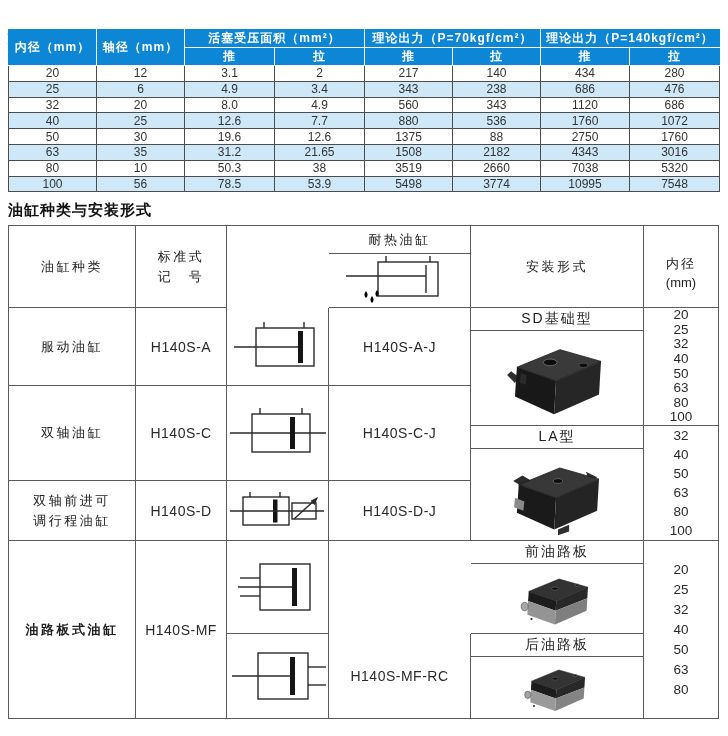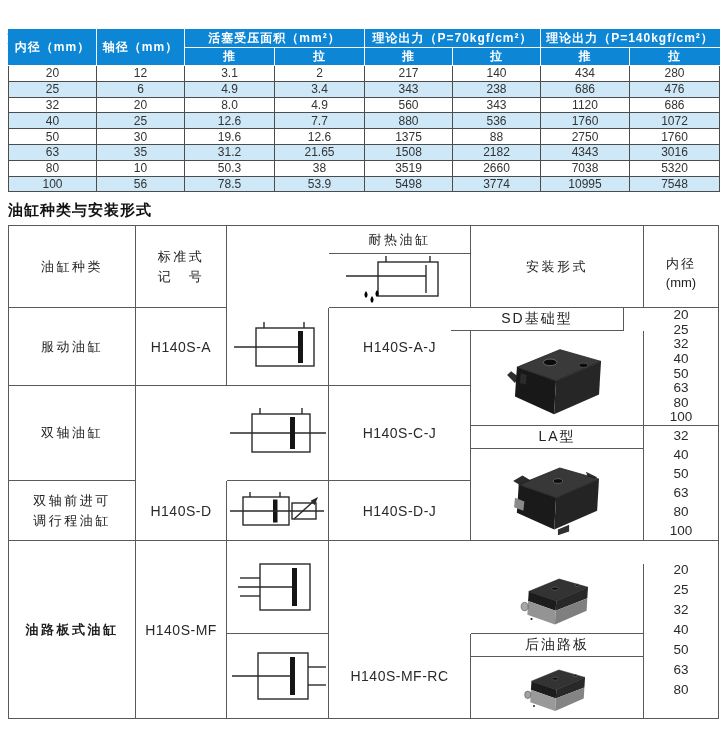--- a/index.html
+++ b/index.html
@@ -204,20 +204,21 @@
       <line class="diag" x1="36" y1="11" x2="36" y2="17"></line>
       <line class="diag" x1="76" y1="11" x2="76" y2="17"></line>
       <rect class="diag" x="28" y="17" width="58" height="38"></rect>
       <line class="diag" x1="6" y1="36" x2="72" y2="36"></line>
       <rect class="piston" x="70" y="20" width="5" height="32"></rect>
     </svg>
   </div>
   <div class="cell code" style="left:320px;top:82px;width:142px;height:78px;">H140S-A-J</div>
 
   <div class="cell cjk" style="left:0;top:160px;width:127px;height:95px;">双轴油缸</div>
+  <div class="cell code" style="left:127px;top:160px;width:91px;height:95px;">H140S-C</div>
   <div class="cell" style="left:218px;top:160px;width:102px;height:95px;">
     <svg width="100" height="86" viewBox="0 0 100 86">
       <line class="diag" x1="32" y1="18" x2="32" y2="24"></line>
       <line class="diag" x1="74" y1="18" x2="74" y2="24"></line>
       <rect class="diag" x="24" y="24" width="58" height="38"></rect>
       <line class="diag" x1="2" y1="43" x2="98" y2="43"></line>
       <rect class="piston" x="62" y="27" width="5" height="32"></rect>
     </svg>
   </div>
   <div class="cell code" style="left:320px;top:160px;width:142px;height:95px;">H140S-C-J</div>
@@ -256,21 +257,21 @@
     <svg width="100" height="76" viewBox="0 0 100 76">
       <rect class="diag" x="30" y="15" width="50" height="46"></rect>
       <line class="diag" x1="4" y1="38" x2="64" y2="38"></line>
       <line class="diag" x1="80" y1="29" x2="98" y2="29"></line>
       <line class="diag" x1="80" y1="47" x2="98" y2="47"></line>
       <rect class="piston" x="62" y="19" width="5" height="38"></rect>
     </svg>
   </div>
   <div class="cell code" style="left:320px;top:408px;width:142px;height:85px;">H140S-MF-RC</div>
 
-  <div class="cell mlabel" style="left:442px;top:82px;width:173px;height:23px;">SD基础型</div>
+  <div class="cell mlabel" style="left:462px;top:82px;width:173px;height:23px;">SD基础型</div>
   <div class="cell" style="left:462px;top:105px;width:173px;height:95px;">
     <svg width="122" height="88" viewBox="0 0 122 90">
       <polygon points="10,42 14,38 22,44 18,50" fill="#2e2e2e"></polygon>
       <polygon points="20,34 64,16 106,28 60,48" fill="#3a3a3a" stroke="#161616" stroke-width="0.8"></polygon>
       <polygon points="20,34 60,48 58,82 18,64" fill="#181818"></polygon>
       <polygon points="60,48 106,28 104,62 58,82" fill="#262626"></polygon>
       <ellipse cx="54" cy="29" rx="7" ry="3.4" fill="#0c0c0c" stroke="#6a6a6a" stroke-width="1"></ellipse>
       <ellipse cx="88" cy="32" rx="4.5" ry="2.2" fill="#0c0c0c" stroke="#555" stroke-width="0.8"></ellipse>
       <polygon points="24,40 30,42 29,52 23,50" fill="#2b2b2b"></polygon>
     </svg>
@@ -281,20 +282,21 @@
       <polygon points="14,30 24,24 34,30 24,36" fill="#2c2c2c"></polygon>
       <polygon points="92,20 104,26 96,32" fill="#303030"></polygon>
       <polygon points="20,34 64,16 106,28 60,48" fill="#383838" stroke="#161616" stroke-width="0.8"></polygon>
       <polygon points="20,34 60,48 58,82 18,64" fill="#1a1a1a"></polygon>
       <polygon points="60,48 106,28 104,62 58,82" fill="#242424"></polygon>
       <ellipse cx="62" cy="30" rx="5" ry="2.5" fill="#0c0c0c" stroke="#666" stroke-width="0.9"></ellipse>
       <polygon points="16,48 26,52 25,62 15,58" fill="#8a8a8a"></polygon>
       <polygon points="62,82 74,77 74,84 62,88" fill="#2f2f2f"></polygon>
     </svg>
   </div>
+  <div class="cell mlabel" style="left:462px;top:315px;width:173px;height:23px;">前油路板</div>
   <div class="cell" style="left:462px;top:338px;width:173px;height:70px;">
     <svg width="116" height="62" viewBox="0 0 122 90">
       <polygon points="20,34 64,16 106,28 60,48" fill="#333333" stroke="#161616" stroke-width="0.8"></polygon>
       <polygon points="20,34 60,48 59,62 19,48" fill="#1c1c1c"></polygon>
       <polygon points="19,48 59,62 58,82 18,68" fill="#949494"></polygon>
       <polygon points="60,48 106,28 105,44 59,62" fill="#282828"></polygon>
       <polygon points="59,62 105,44 104,62 58,82" fill="#7f7f7f"></polygon>
       <ellipse cx="58" cy="30" rx="5" ry="2.4" fill="#0f0f0f" stroke="#6a6a6a" stroke-width="0.9"></ellipse>
       <ellipse cx="90" cy="25" rx="3.4" ry="1.8" fill="#1a1a1a" stroke="#777" stroke-width="0.8"></ellipse>
       <ellipse cx="14" cy="56" rx="5" ry="6" fill="#a8a8a8" stroke="#4a4a4a" stroke-width="0.9"></ellipse>

